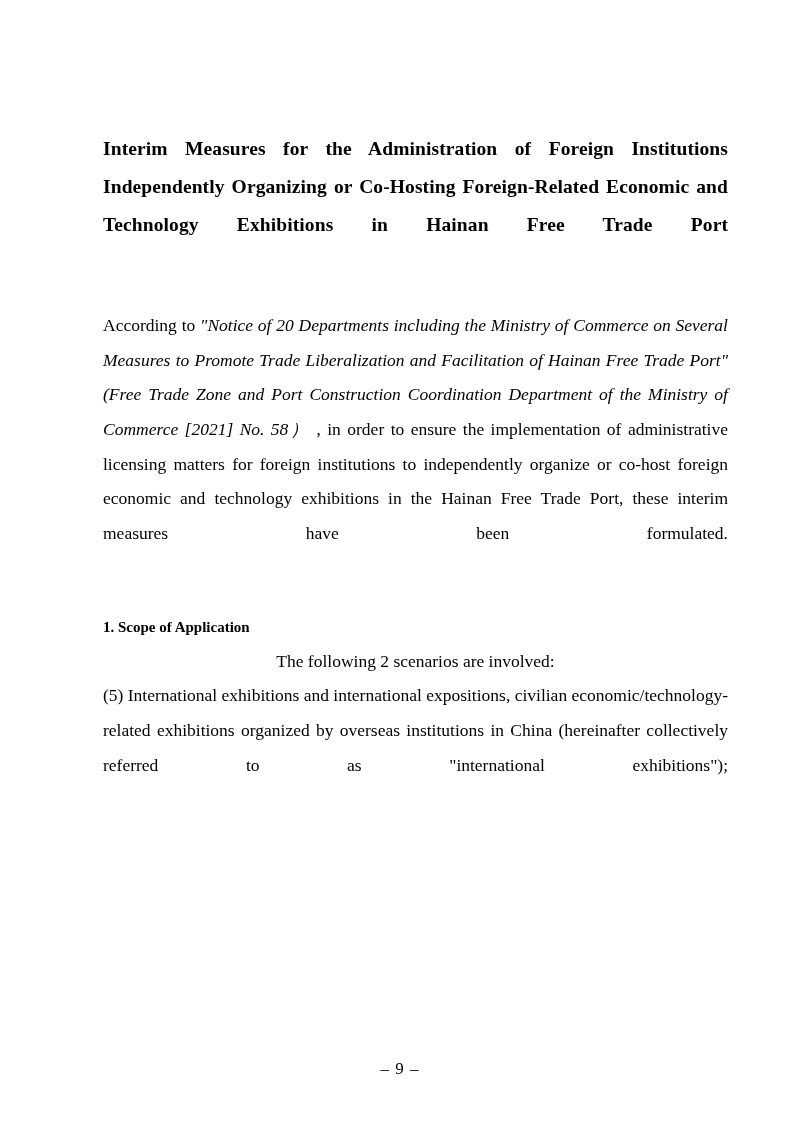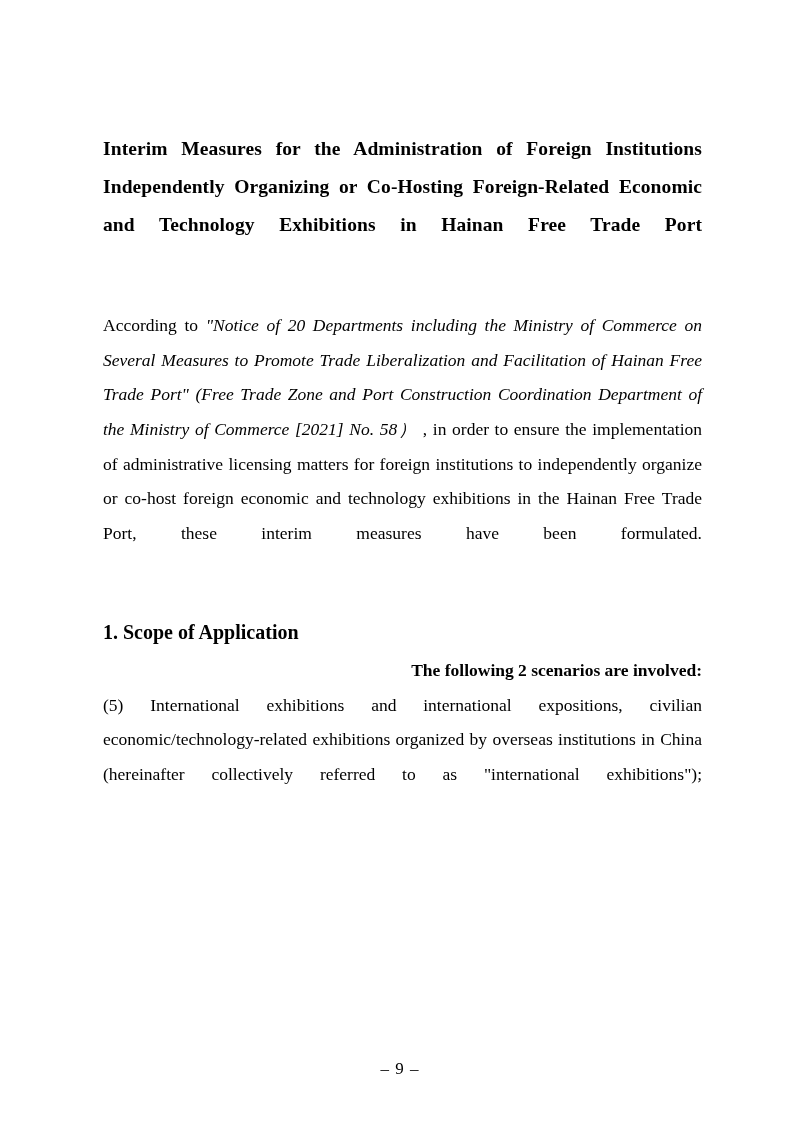--- a/index.html
+++ b/index.html
@@ -14,21 +14,21 @@
     color: #000000;
     position: relative;
     overflow: hidden;
   }
   .page {
     position: absolute;
     top: 0; left: 0;
     width: 800px;
     height: 1131px;
     box-sizing: border-box;
-    padding: 130px 98px 0 103px;
+    padding: 130px 72px 0 103px;
   }
   .doc-title {
     font-size: 19.5px;
     font-weight: bold;
     line-height: 1.95;
     text-align: justify;
     text-justify: inter-word;
     margin: 0 0 8px 0;
     letter-spacing: 0.1px;
   }
@@ -52,28 +52,27 @@
   .para.last::after {
     content: none;
   }
   .para-intro {
     margin-top: 26px;
   }
   .italic-lead {
     font-style: italic;
   }
   .section-heading {
-    font-size: 20px;
+    font-size: 15px;
     font-weight: bold;
     margin: 28px 0 2px 0;
     line-height: 1.9;
   }
   .plain {
-    text-align: right;
-    font-weight: bold;
+    text-align: center;
   }
   .footer {
     position: absolute;
     left: 0;
     right: 0;
     bottom: 52px;
     text-align: center;
     font-size: 17px;
     font-family: "Liberation Serif", serif;
     letter-spacing: 1px;

